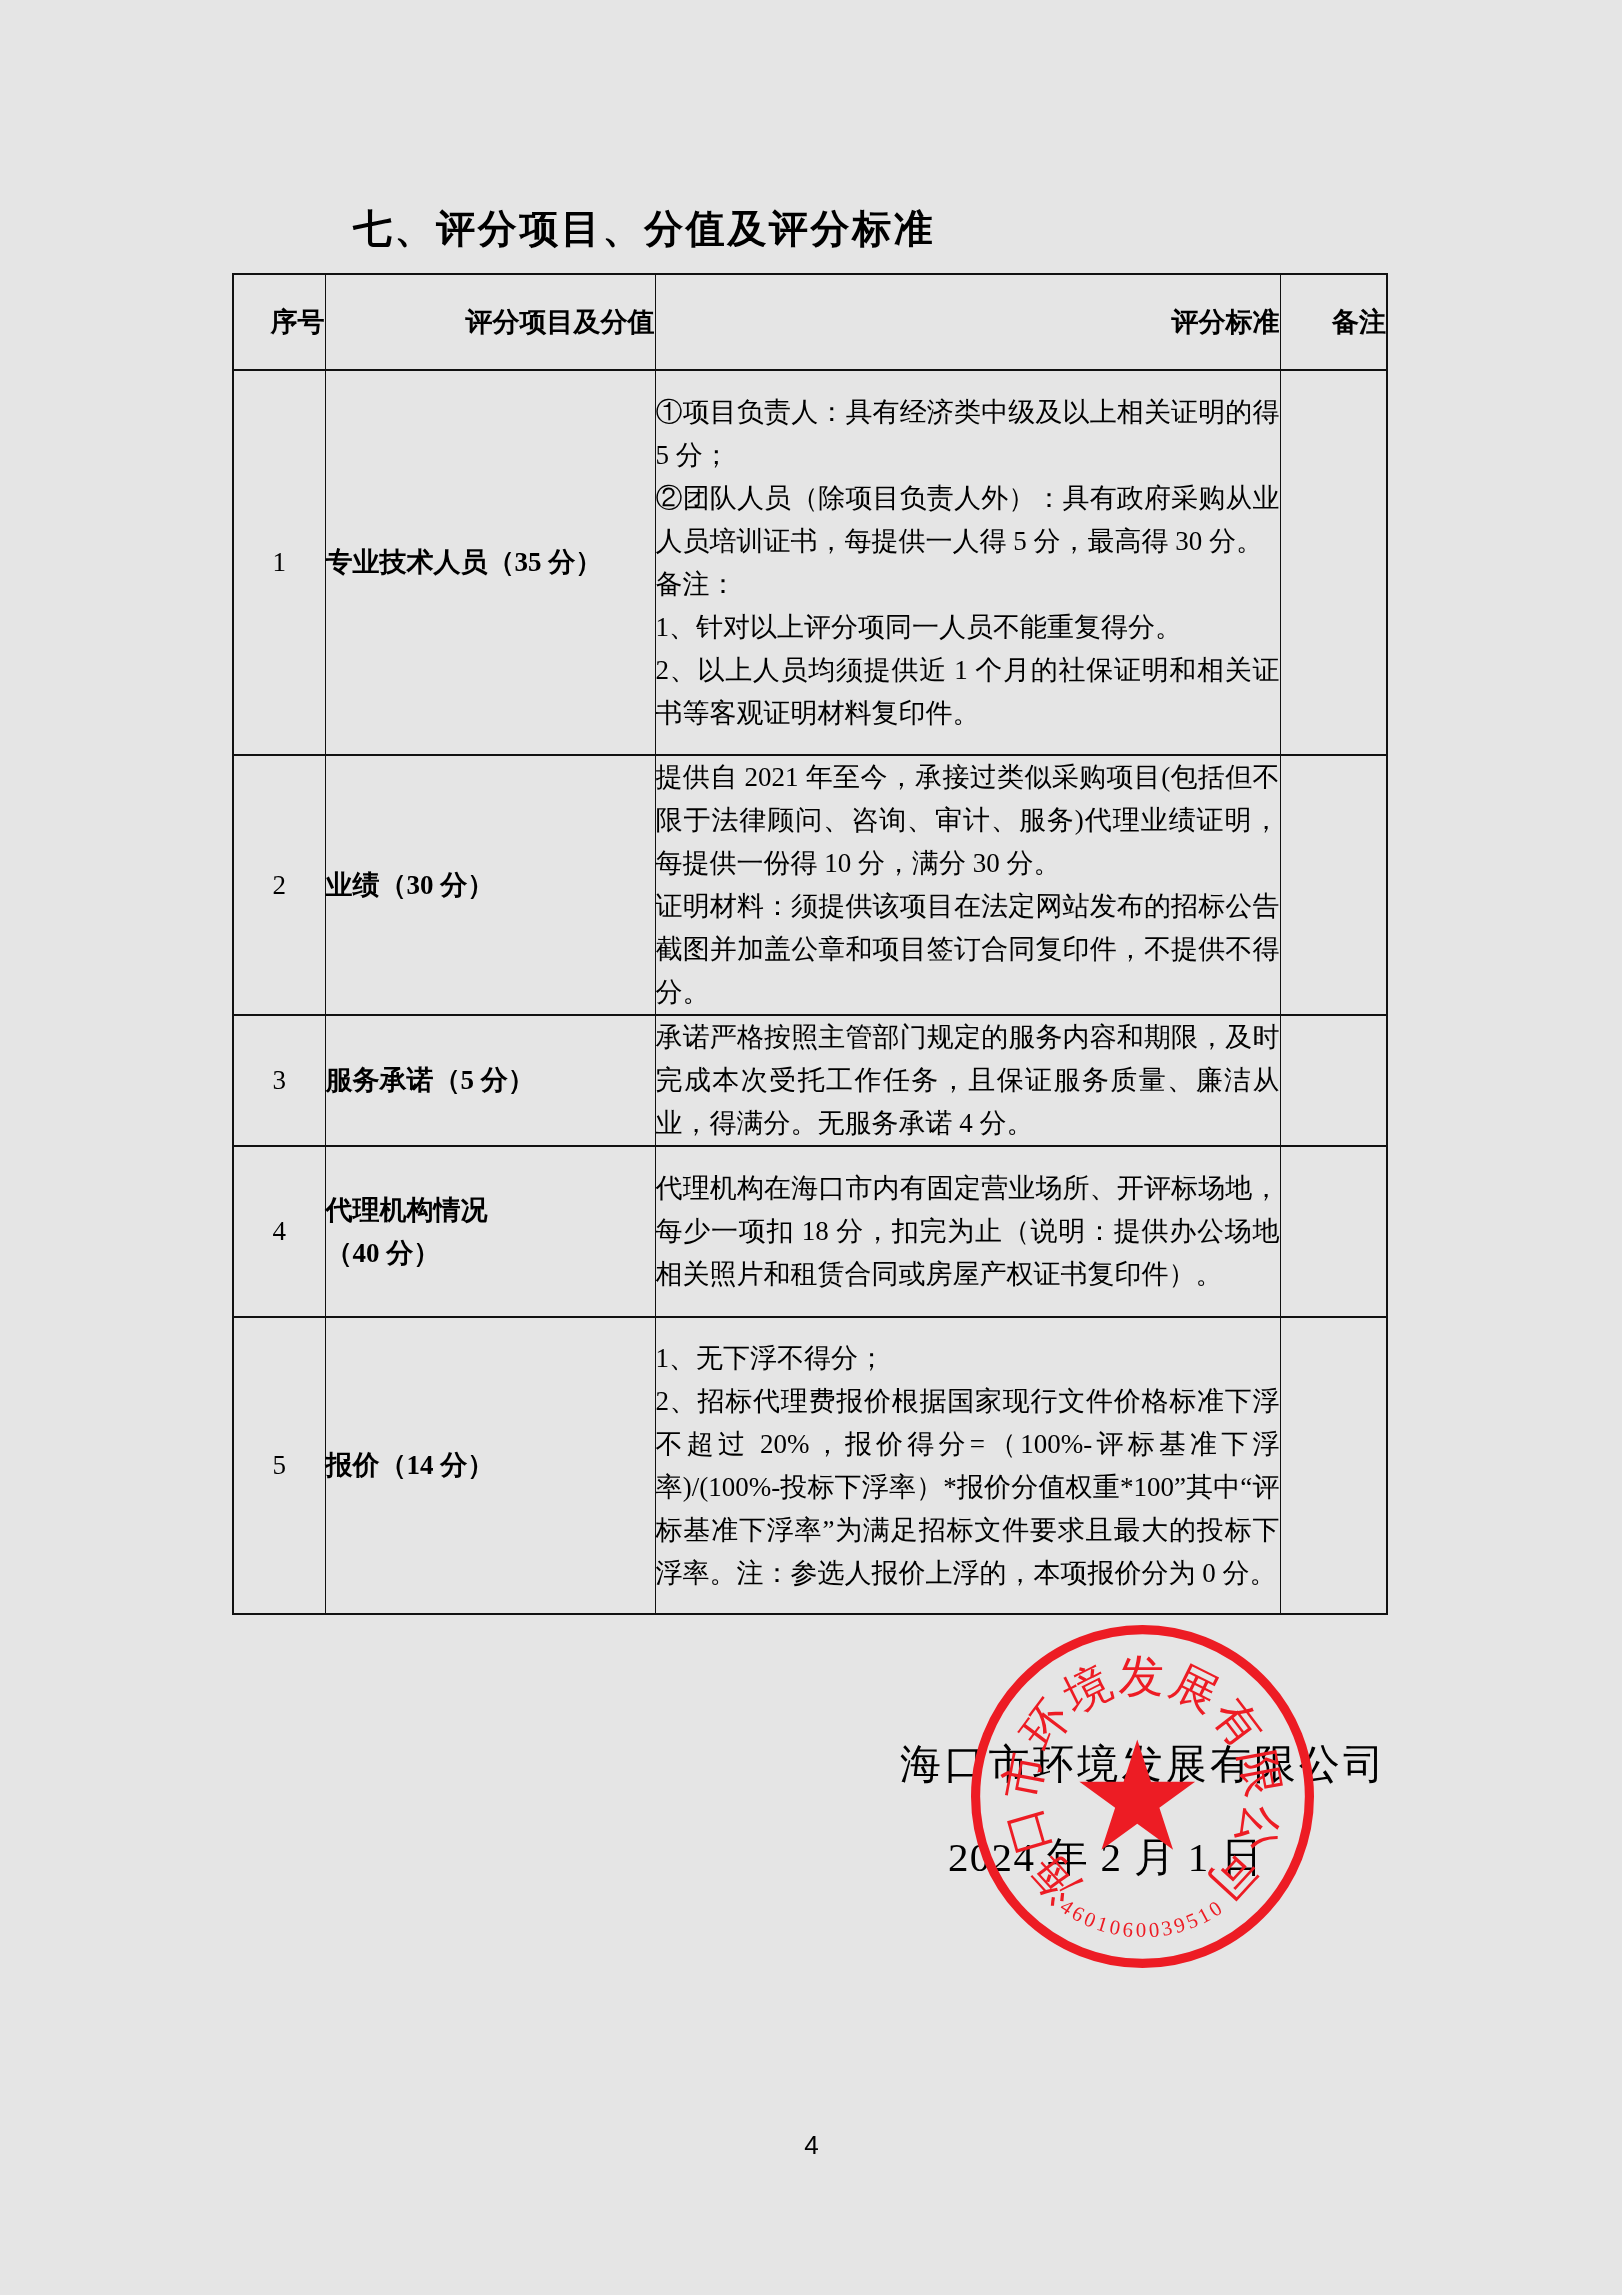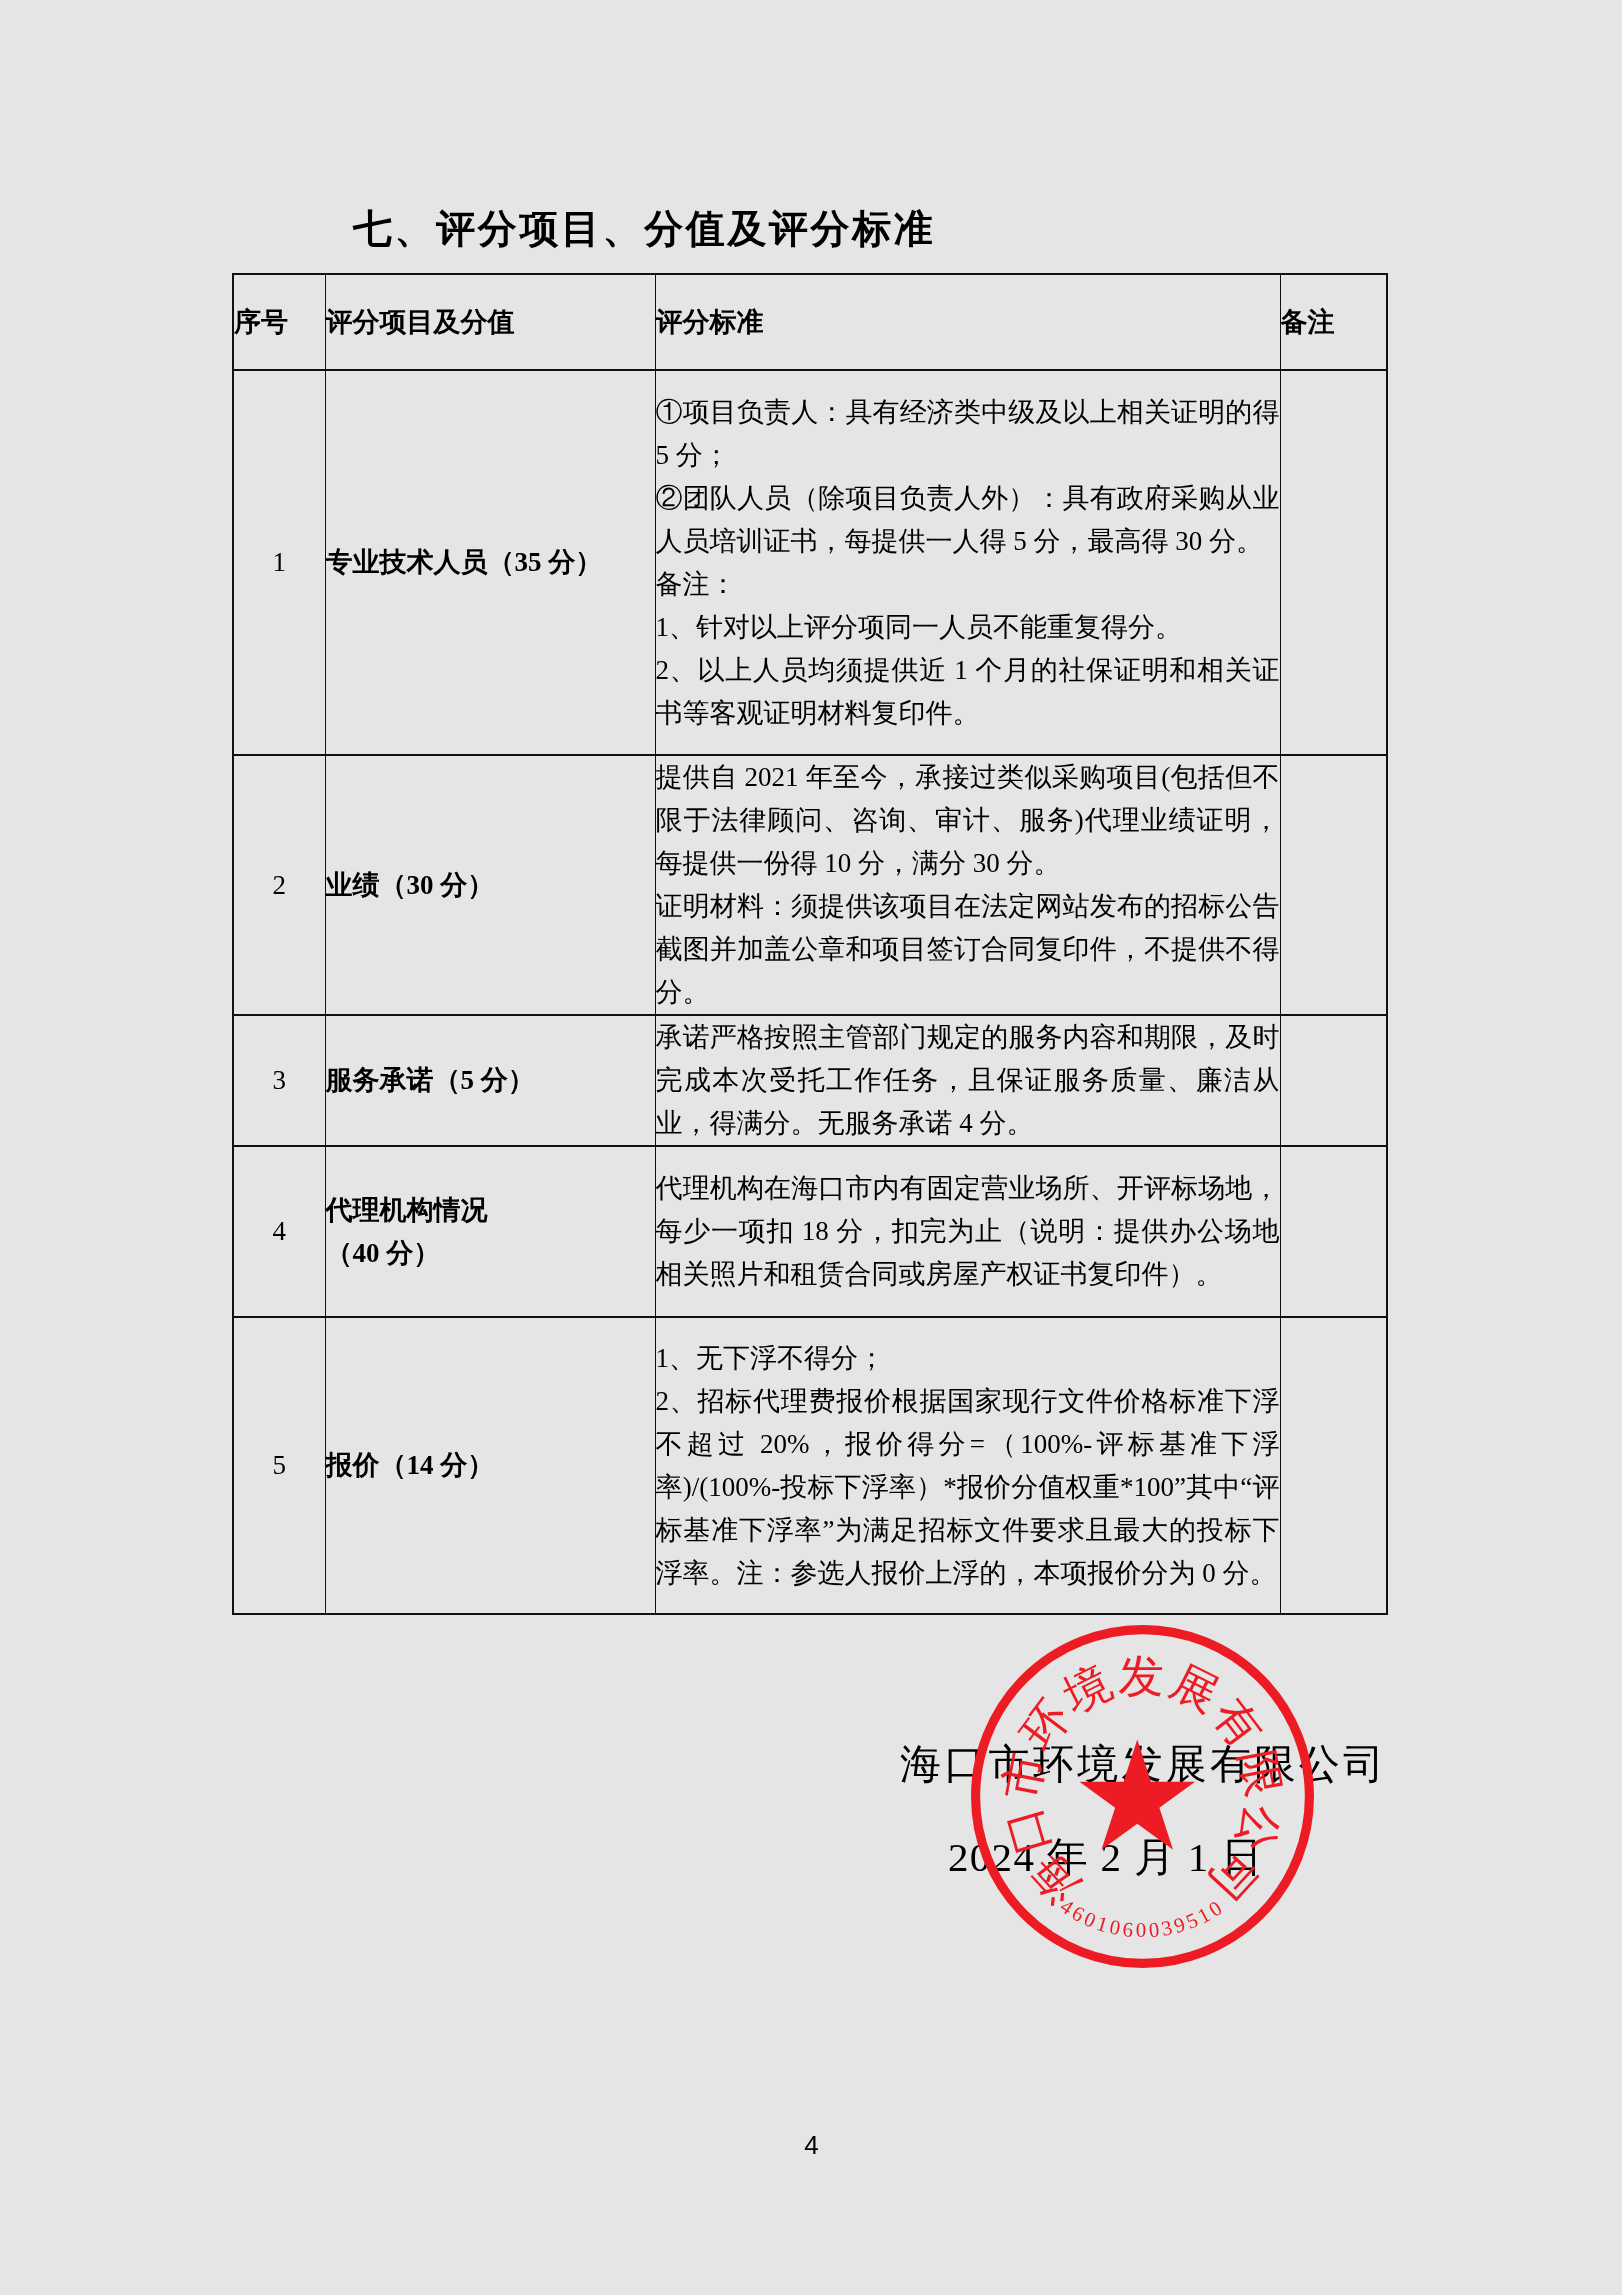--- a/index.html
+++ b/index.html
@@ -36,21 +36,21 @@
     vertical-align:middle;
     background:transparent;
   }
   table.score-table{border:2px solid #111;}
   tr.rh{height:96px;}
   tr.r1{height:385px;}
   tr.r2{height:258px;}
   tr.r3{height:127px;}
   tr.r4{height:171px;}
   tr.r5{height:297px;}
-  th.hcell{font-weight:bold;text-align:left;}
+  th.hcell{font-weight:bold;text-align:right;}
   td.num{text-align:center;}
   td.item{
     font-weight:bold;
     white-space:pre-line;
     line-height:43px;
   }
   td.criteria{
     text-align:justify;
     white-space:pre-wrap;
     line-height:43px;

